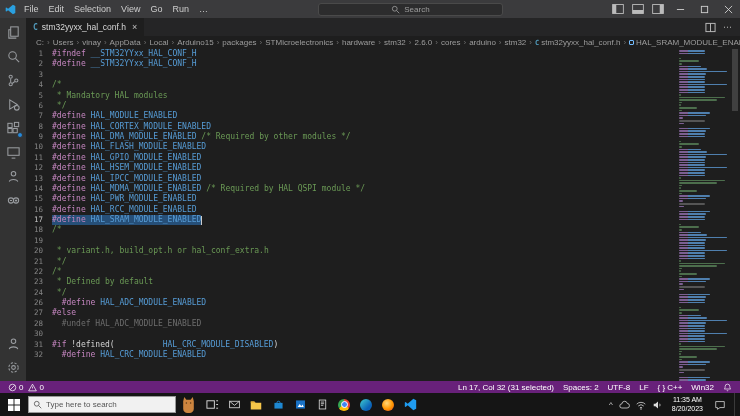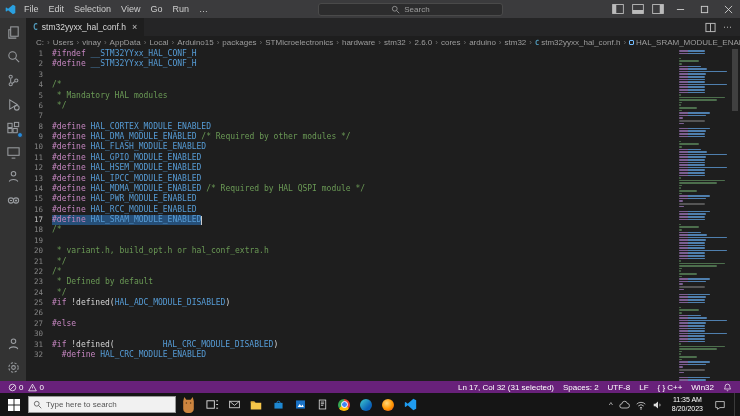--- a/index.html
+++ b/index.html
@@ -303,41 +303,41 @@
         </div>
 
       <div class="editor">
         <div class="code">
             <div class="code-line"><span class="ln">1</span><span class="lt"><span style="color: rgb(197, 134, 192);">#ifndef</span><span style="color: rgb(212, 212, 212);"> </span><span style="color: rgb(86, 156, 214);">__STM32YYxx_HAL_CONF_H</span></span></div>
             <div class="code-line"><span class="ln">2</span><span class="lt"><span style="color: rgb(197, 134, 192);">#define</span><span style="color: rgb(212, 212, 212);"> </span><span style="color: rgb(86, 156, 214);">__STM32YYxx_HAL_CONF_H</span></span></div>
             <div class="code-line"><span class="ln">3</span><span class="lt"></span></div>
             <div class="code-line"><span class="ln">4</span><span class="lt"><span style="color: rgb(106, 153, 85);">/*</span></span></div>
             <div class="code-line"><span class="ln">5</span><span class="lt"><span style="color: rgb(106, 153, 85);"> * Mandatory HAL modules</span></span></div>
             <div class="code-line"><span class="ln">6</span><span class="lt"><span style="color: rgb(106, 153, 85);"> */</span></span></div>
-            <div class="code-line"><span class="ln">7</span></div>
+            <div class="code-line"><span class="ln">7</span><span class="lt"><span style="color: rgb(197, 134, 192);">#define</span><span style="color: rgb(212, 212, 212);"> </span><span style="color: rgb(86, 156, 214);">HAL_MODULE_ENABLED</span></span></div>
             <div class="code-line"><span class="ln">8</span><span class="lt"><span style="color: rgb(197, 134, 192);">#define</span><span style="color: rgb(212, 212, 212);"> </span><span style="color: rgb(86, 156, 214);">HAL_CORTEX_MODULE_ENABLED</span></span></div>
             <div class="code-line"><span class="ln">9</span><span class="lt"><span style="color: rgb(197, 134, 192);">#define</span><span style="color: rgb(212, 212, 212);"> </span><span style="color: rgb(86, 156, 214);">HAL_DMA_MODULE_ENABLED</span><span style="color: rgb(212, 212, 212);"> </span><span style="color: rgb(106, 153, 85);">/* Required by other modules */</span></span></div>
             <div class="code-line"><span class="ln">10</span><span class="lt"><span style="color: rgb(197, 134, 192);">#define</span><span style="color: rgb(212, 212, 212);"> </span><span style="color: rgb(86, 156, 214);">HAL_FLASH_MODULE_ENABLED</span></span></div>
             <div class="code-line"><span class="ln">11</span><span class="lt"><span style="color: rgb(197, 134, 192);">#define</span><span style="color: rgb(212, 212, 212);"> </span><span style="color: rgb(86, 156, 214);">HAL_GPIO_MODULE_ENABLED</span></span></div>
             <div class="code-line"><span class="ln">12</span><span class="lt"><span style="color: rgb(197, 134, 192);">#define</span><span style="color: rgb(212, 212, 212);"> </span><span style="color: rgb(86, 156, 214);">HAL_HSEM_MODULE_ENABLED</span></span></div>
             <div class="code-line"><span class="ln">13</span><span class="lt"><span style="color: rgb(197, 134, 192);">#define</span><span style="color: rgb(212, 212, 212);"> </span><span style="color: rgb(86, 156, 214);">HAL_IPCC_MODULE_ENABLED</span></span></div>
             <div class="code-line"><span class="ln">14</span><span class="lt"><span style="color: rgb(197, 134, 192);">#define</span><span style="color: rgb(212, 212, 212);"> </span><span style="color: rgb(86, 156, 214);">HAL_MDMA_MODULE_ENABLED</span><span style="color: rgb(212, 212, 212);"> </span><span style="color: rgb(106, 153, 85);">/* Required by HAL QSPI module */</span></span></div>
             <div class="code-line"><span class="ln">15</span><span class="lt"><span style="color: rgb(197, 134, 192);">#define</span><span style="color: rgb(212, 212, 212);"> </span><span style="color: rgb(86, 156, 214);">HAL_PWR_MODULE_ENABLED</span></span></div>
             <div class="code-line"><span class="ln">16</span><span class="lt"><span style="color: rgb(197, 134, 192);">#define</span><span style="color: rgb(212, 212, 212);"> </span><span style="color: rgb(86, 156, 214);">HAL_RCC_MODULE_ENABLED</span></span></div>
             <div class="code-line"><span class="ln active">17</span><span class="lt sel"><span style="color: rgb(197, 134, 192);">#define</span><span style="color: rgb(212, 212, 212);"> </span><span style="color: rgb(86, 156, 214);">HAL_SRAM_MODULE_ENABLED</span></span><span class="caret"></span></div>
             <div class="code-line"><span class="ln">18</span><span class="lt"><span style="color: rgb(106, 153, 85);">/*</span></span></div>
             <div class="code-line"><span class="ln">19</span></div>
             <div class="code-line"><span class="ln">20</span><span class="lt"><span style="color: rgb(106, 153, 85);"> * variant.h, build_opt.h or hal_conf_extra.h</span></span></div>
             <div class="code-line"><span class="ln">21</span><span class="lt"><span style="color: rgb(106, 153, 85);"> */</span></span></div>
             <div class="code-line"><span class="ln">22</span><span class="lt"><span style="color: rgb(106, 153, 85);">/*</span></span></div>
             <div class="code-line"><span class="ln">23</span><span class="lt"><span style="color: rgb(106, 153, 85);"> * Defined by default</span></span></div>
             <div class="code-line"><span class="ln">24</span><span class="lt"><span style="color: rgb(106, 153, 85);"> */</span></span></div>
-            <div class="code-line"><span class="ln">25</span><span class="lt"><span style="color: rgb(197, 134, 192);">#if</span><span style="color: rgb(212, 212, 212);"> !defined(</span><span style="color: rgb(86, 156, 214);">HAL_ADC_MODULE_DISABLED</span><span style="color: rgb(212, 212, 212);">)</span></span></div>
-            <div class="code-line"><span class="ln">26</span></div>
+            <div class="code-line"><span class="ln">26</span><span class="lt"><span style="color: rgb(212, 212, 212);">  </span><span style="color: rgb(197, 134, 192);">#define</span><span style="color: rgb(212, 212, 212);"> </span><span style="color: rgb(86, 156, 214);">HAL_ADC_MODULE_ENABLED</span></span></div>
             <div class="code-line"><span class="ln">27</span><span class="lt"><span style="color: rgb(197, 134, 192);">#else</span></span></div>
+            <div class="code-line"><span class="ln">28</span><span class="lt"><span style="color: rgb(109, 109, 109);">  #undef HAL_ADC_MODULE_ENABLED</span></span></div>
             <div class="code-line"><span class="ln">30</span><span class="lt"></span></div>
             <div class="code-line"><span class="ln">31</span><span class="lt"><span style="color: rgb(197, 134, 192);">#if</span><span style="color: rgb(212, 212, 212);"> !defined(</span><span style="color: rgb(86, 156, 214); padding-left: 48px;">HAL_CRC_MODULE_DISABLED</span><span style="color: rgb(212, 212, 212);">)</span></span></div>
             <div class="code-line"><span class="ln">32</span><span class="lt"><span style="color: rgb(212, 212, 212);">  </span><span style="color: rgb(197, 134, 192);">#define</span><span style="color: rgb(212, 212, 212);"> </span><span style="color: rgb(86, 156, 214);">HAL_CRC_MODULE_ENABLED</span></span></div>
           </div>
         <div class="minimap">
             <div class="mm-bar" style="width: 25.5px; background: linear-gradient(90deg, rgb(124, 95, 146) 0px, rgb(124, 95, 146) 9px, rgb(79, 127, 174) 9px);"></div>
             <div class="mm-bar" style="width: 25.5px; background: linear-gradient(90deg, rgb(124, 95, 146) 0px, rgb(124, 95, 146) 9px, rgb(79, 127, 174) 9px);"></div>
             <div class="mm-bar" style="width: 0px;"></div>
             <div class="mm-bar" style="width: 1.7px; background: rgb(76, 110, 76);"></div>
             <div class="mm-bar" style="width: 20.4px; background: rgb(76, 110, 76);"></div>

